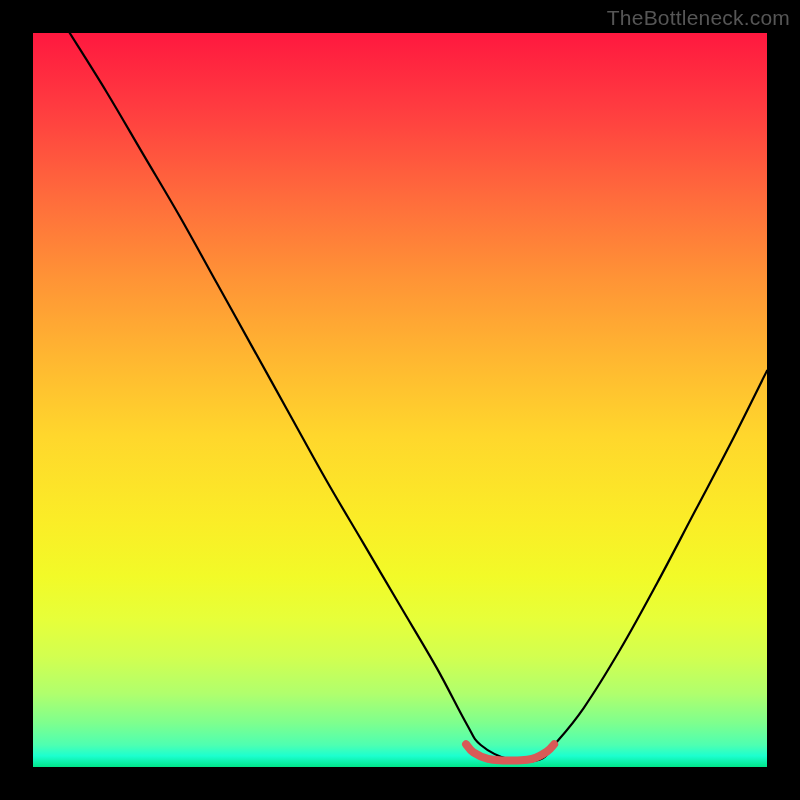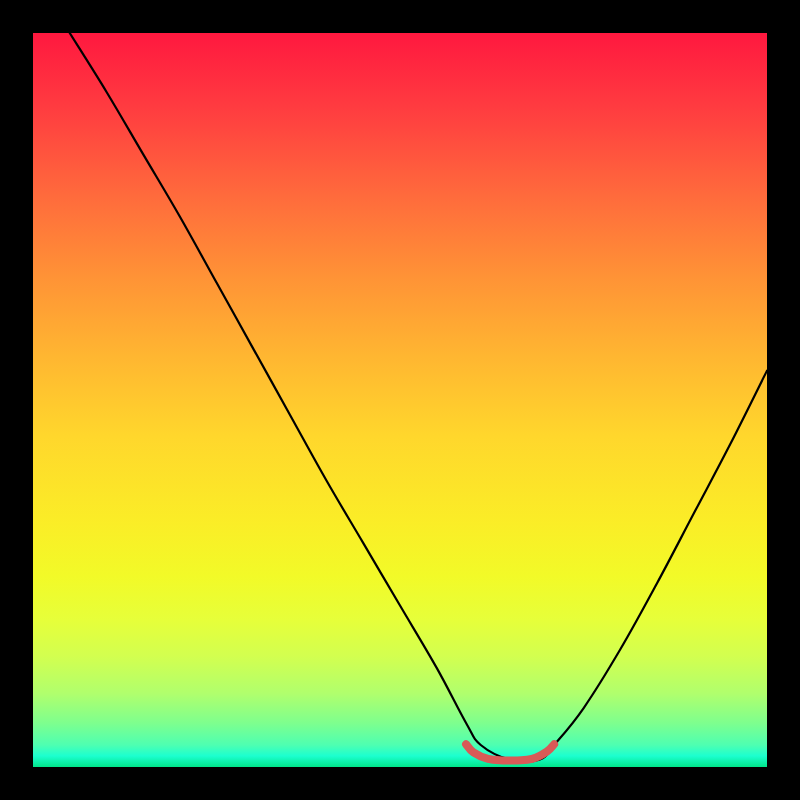--- a/index.html
+++ b/index.html
@@ -43,20 +43,21 @@
     position: absolute;
     left: 0; top: 0;
     width: 734px; height: 734px;
   }
 </style>
 </head>
 <body>
 
 <div class="container">
 
+  <div class="watermark">TheBottleneck.com</div>
 
   <div class="plot-area">
     <svg class="curve" viewBox="0 0 734 734" preserveAspectRatio="none">
       <path id="black-curve" fill="none" stroke="#000" stroke-width="2.2" stroke-linecap="round" stroke-linejoin="round" d="M 36.70 0.00 C 43.31 10.57, 60.19 36.92, 73.40 58.72 C 86.61 80.52, 96.89 98.65, 110.10 121.11 C 123.31 143.57, 133.59 160.38, 146.80 183.50 C 160.01 206.62, 170.29 225.78, 183.50 249.56 C 196.71 273.34, 206.99 291.84, 220.20 315.62 C 233.41 339.40, 243.69 357.90, 256.90 381.68 C 270.11 405.46, 280.39 424.62, 293.60 447.74 C 306.81 470.86, 317.09 487.67, 330.30 510.13 C 343.51 532.59, 353.79 550.06, 367.00 572.52 C 380.21 594.98, 391.81 613.77, 403.70 634.91 C 415.59 656.05, 425.13 676.09, 433.06 689.96 C 440.99 703.83, 439.81 705.37, 447.74 711.98 C 455.67 718.59, 466.53 724.02, 477.10 726.66 C 487.67 729.30, 498.53 729.30, 506.46 726.66 C 514.39 724.02, 513.21 721.23, 521.14 711.98 C 529.07 702.73, 538.61 692.46, 550.50 675.28 C 562.39 658.10, 573.99 639.02, 587.20 616.56 C 600.41 594.10, 610.69 574.94, 623.90 550.50 C 637.11 526.06, 647.39 505.87, 660.60 480.77 C 673.81 455.67, 684.09 436.80, 697.30 411.04 C 710.51 385.28, 727.39 350.85, 734.00 337.64"></path>
       <path id="red-curve" fill="none" stroke="#D85A57" stroke-width="8" stroke-linecap="round" stroke-linejoin="round" d="M 433.06 711.25 C 434.38 712.70, 436.44 716.68, 440.40 719.32 C 444.36 721.96, 449.80 724.47, 455.08 725.93 C 460.36 727.38, 464.48 727.13, 469.76 727.39 C 475.04 727.66, 479.16 727.66, 484.44 727.39 C 489.72 727.13, 493.84 727.51, 499.12 725.93 C 504.40 724.34, 509.84 721.23, 513.80 718.59 C 517.76 715.94, 519.82 712.57, 521.14 711.25"></path>
     </svg>
   </div>
 
 </div>
 

